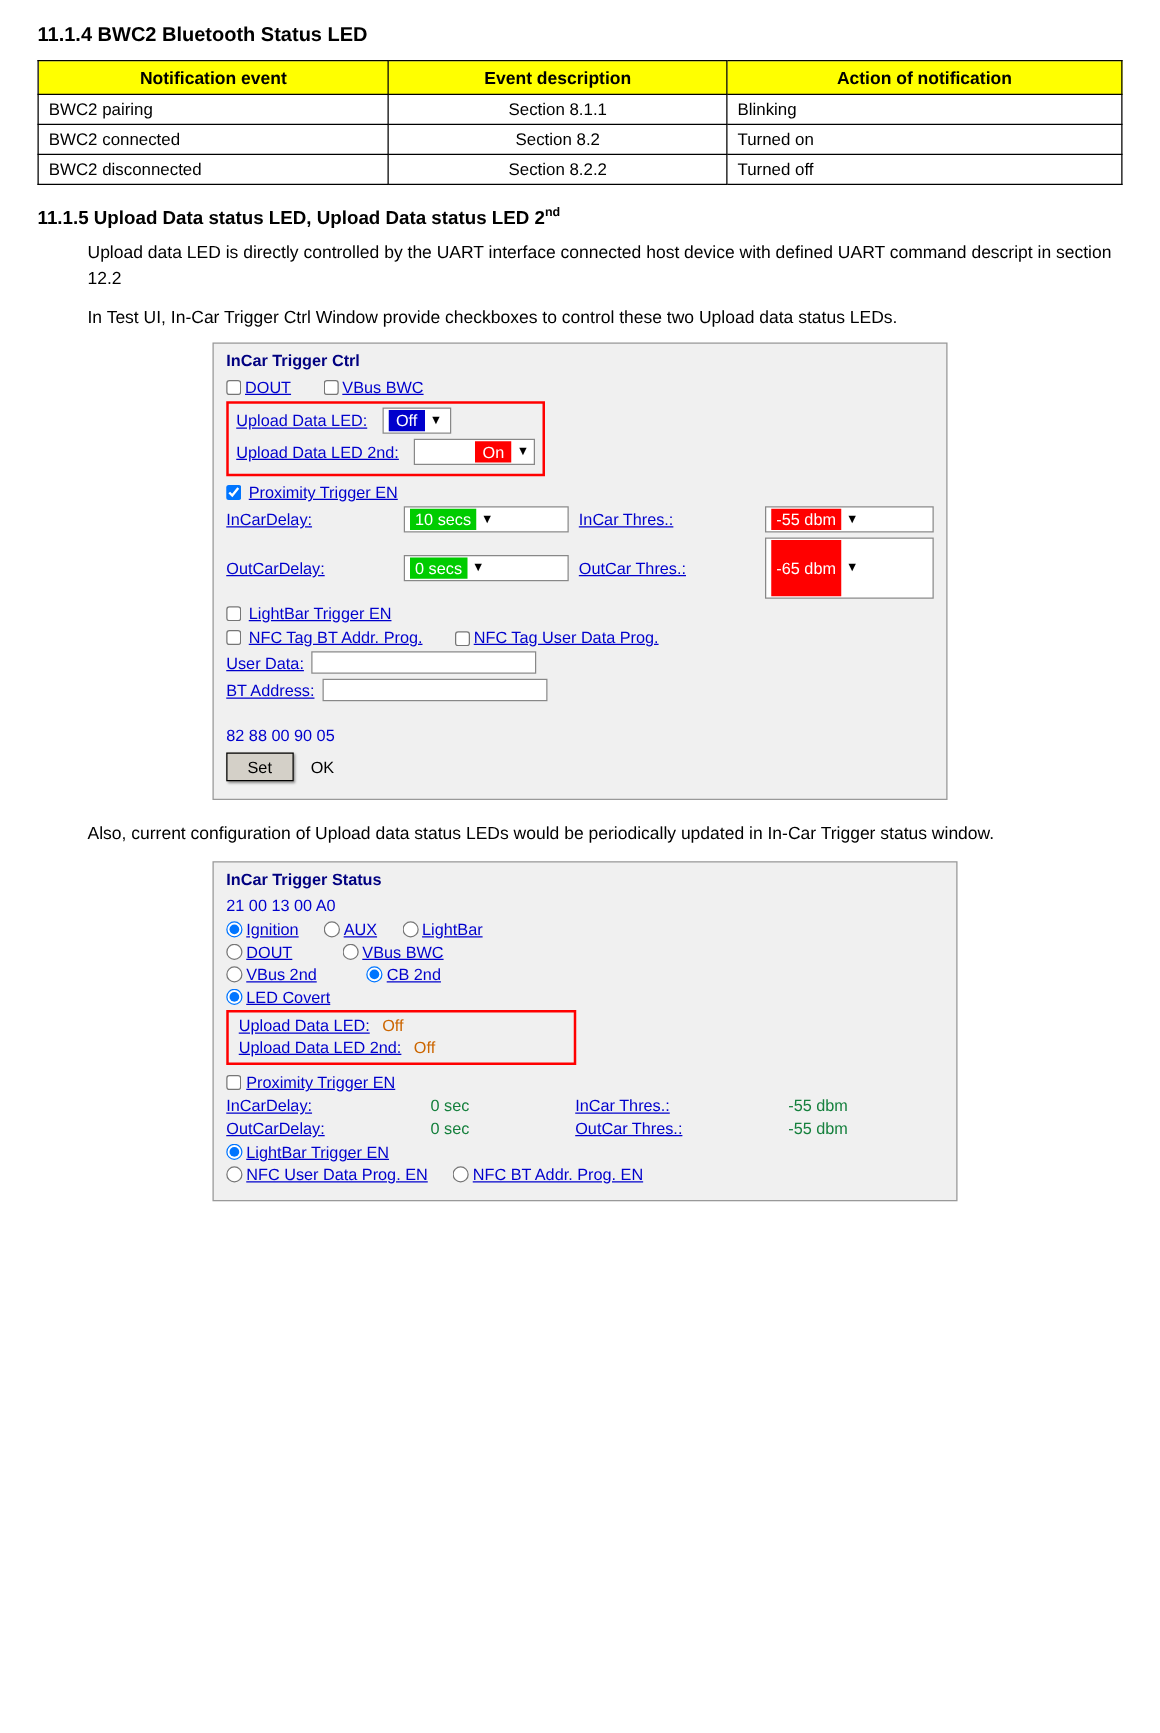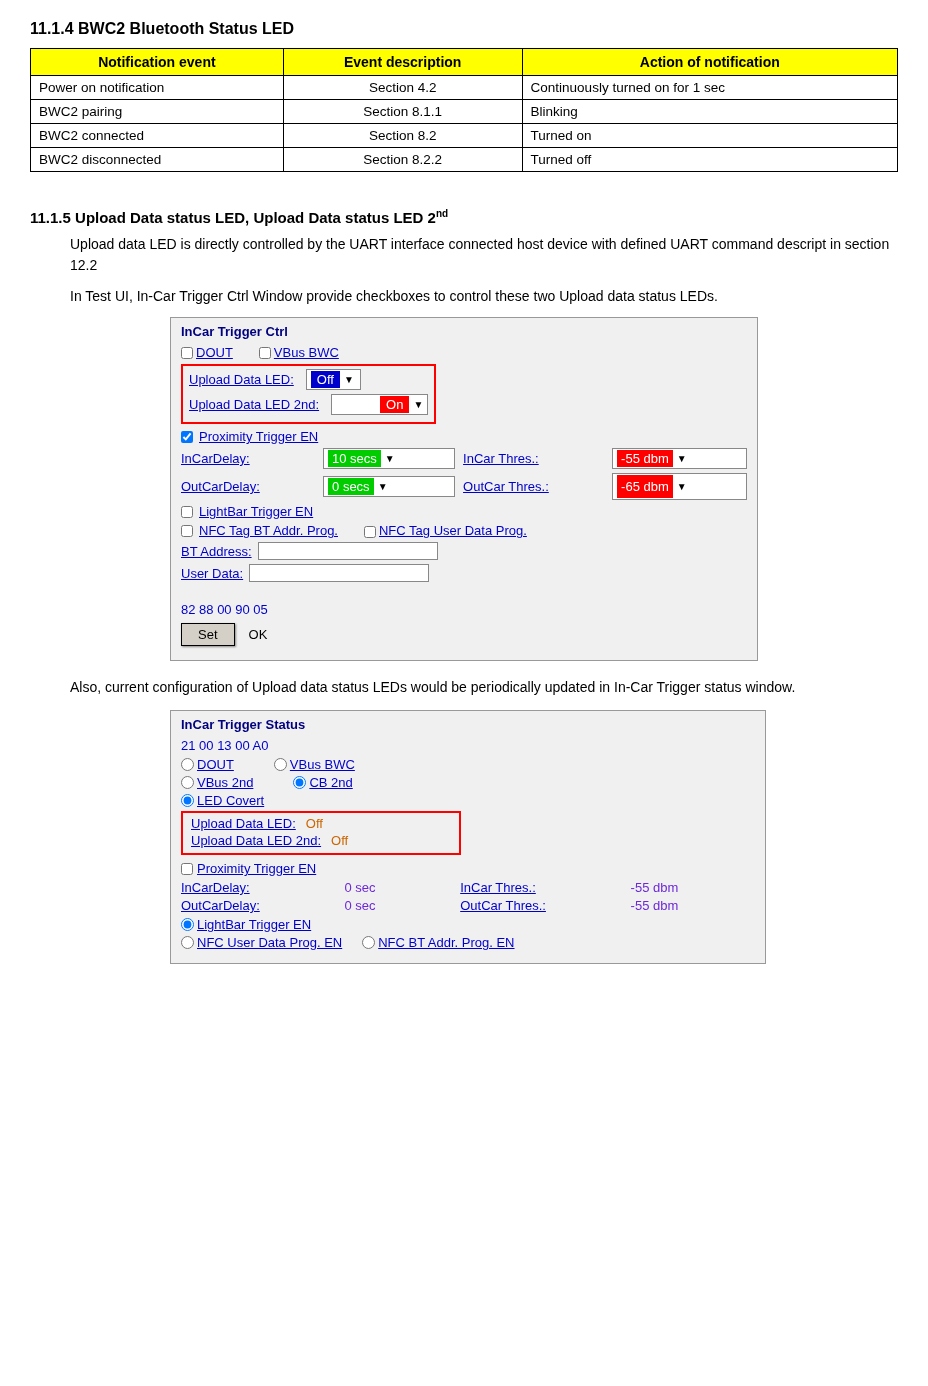--- a/index.html
+++ b/index.html
@@ -15,21 +15,21 @@
     h2.section-title {
       font-size: 16px;
       font-weight: bold;
       margin-bottom: 10px;
       font-family: Arial, sans-serif;
     }
 
     table.notification-table {
       width: 100%;
       border-collapse: collapse;
-      margin-bottom: 36px;
+      margin-bottom: 17px;
     }
 
     table.notification-table th {
       background: #ffff00;
       border: 1px solid #000;
       padding: 5px 8px;
       text-align: center;
       font-weight: bold;
       font-size: 14px;
     }
@@ -140,21 +140,21 @@
 
     .dropdown-dbm-neg55 {
       background: #ff0000;
       color: #fff;
       padding: 1px 4px;
     }
 
     .dropdown-dbm-neg65 {
       background: #ff0000;
       color: #fff;
-      padding: 4px 4px;
+      padding: 15px 4px;
     }
 
     .address-input {
       border: 1px solid #888;
       background: #fff;
       width: 180px;
       height: 18px;
       display: inline-block;
     }
 
@@ -237,21 +237,21 @@
     }
 
     .proximity-check {
       display: flex;
       align-items: center;
       gap: 4px;
       margin-bottom: 4px;
     }
 
     .incar-val {
-      color: #6d28d9;
+      color: #15803d;
     }
 
     .nfc-row {
       display: flex;
       align-items: center;
       gap: 20px;
       margin-bottom: 3px;
     }
 
     sup { font-size: 10px; }
@@ -263,25 +263,20 @@
 
 <table class="notification-table">
   <thead>
     <tr>
       <th>Notification event</th>
       <th>Event description</th>
       <th>Action of notification</th>
     </tr>
   </thead>
   <tbody id="notification-tbody">
-  <tr>
-        <td>Power on notification</td>
-        <td>Section 4.2</td>
-        <td>Continuously turned on for 1 sec</td>
-      </tr>
       <tr>
         <td>BWC2 pairing</td>
         <td>Section 8.1.1</td>
         <td>Blinking</td>
       </tr>
       <tr>
         <td>BWC2 connected</td>
         <td>Section 8.2</td>
         <td>Turned on</td>
       </tr>
@@ -375,51 +370,65 @@
       <input type="checkbox" class="checkbox-input" style="">
       <span class="link-label">NFC Tag BT Addr. Prog.</span>
       <span style="margin-left:20px;align-items:flex-end;" class="checkbox-label">
         <input type="checkbox" class="checkbox-input" style="">
         <span class="link-label">NFC Tag User Data Prog.</span>
       </span>
     </div>
 
     
     <div class="window-row">
+      <span class="link-label">User Data:</span>
+      <span class="address-input">&nbsp;</span>
+    </div>
+
+    
+    <div class="window-row">
       <span class="link-label">BT Address:</span>
       <span class="address-input">&nbsp;</span>
     </div>
 
     
-    <div class="window-row">
-      <span class="link-label">User Data:</span>
-      <span class="address-input">&nbsp;</span>
-    </div>
-
-    
     <div class="blue-text" style="margin:20px 0 6px 0;">82 88 00 90 05</div>
 
     
     <div class="window-row">
       <button class="set-button">Set</button>
       <span class="ok-text">OK</span>
     </div>
   </div>
 
   <p>Also, current configuration of Upload data status LEDs would be periodically updated in In-Car Trigger status window.</p>
 
   <div class="status-window" style="margin-top:12px;">
     <div class="status-title">InCar Trigger Status</div>
 
     
 
     
     <div class="hex-address">21 00 13 00 A0</div>
 
     
+    <div class="radio-row">
+      <label class="radio-label">
+        <input type="radio" name="status-r1" checked="" style="">
+        <span class="link-label">Ignition</span>
+      </label>
+      <label class="radio-label">
+        <input type="radio" name="status-r1" style="">
+        <span class="link-label">AUX</span>
+      </label>
+      <label class="radio-label">
+        <input type="radio" name="status-r1" style="">
+        <span class="link-label">LightBar</span>
+      </label>
+    </div>
 
     
     <div class="radio-row">
       <label class="radio-label">
         <input type="radio" name="status-r2" style="">
         <span class="link-label">DOUT</span>
       </label>
       <label class="radio-label" style="margin-left:20px;">
         <input type="radio" name="status-r2" style="">
         <span class="link-label">VBus BWC</span>

